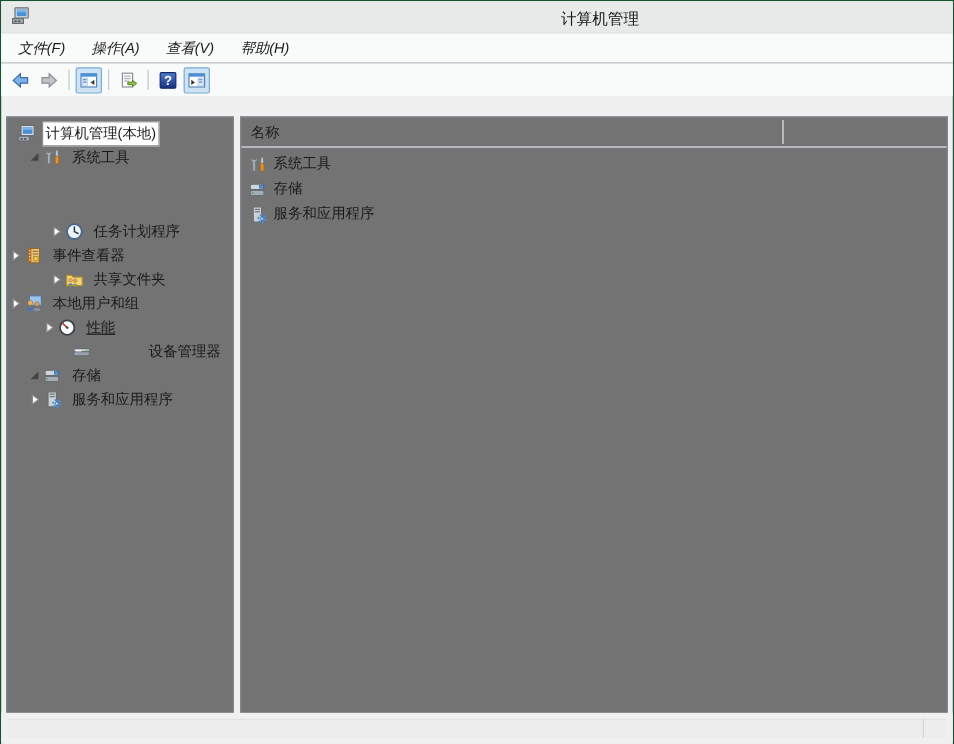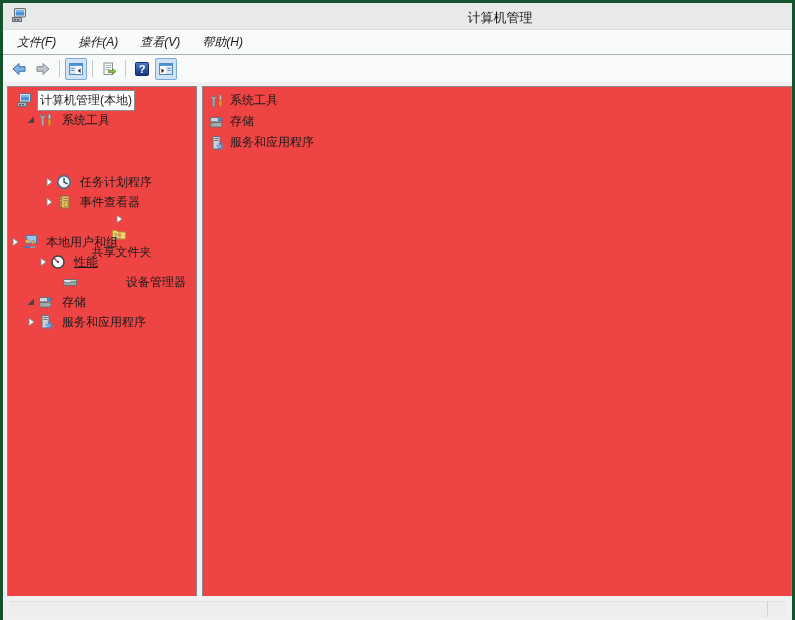--- a/index.html
+++ b/index.html
@@ -8,21 +8,21 @@
     font-family: "Liberation Sans", "DejaVu Sans", sans-serif;
     font-size: 12px;
     color: #1a1a1a;
     background: #f0f0f0;
     overflow: hidden;
   }
   #window {
     position: relative;
     width: 795px; height: 620px;
     background: #f0f0f0;
-    border: 3px solid #14532d;
+    border: 1px solid #14532d;
   }
   
   .titlebar {
     position: absolute; left: 0; top: 0; right: 0; height: 27px;
     background: #e8eaea;
     border-bottom: 1px solid #dcdedf;
   }
   .titlebar .app-icon { position: absolute; left: 8px; top: 4px; width: 18px; height: 18px; }
   .titlebar .title {
     position: absolute; left: 0; right: 0; top: 6px;
@@ -52,22 +52,22 @@
   .tb-btn {
     width: 22px; height: 22px; margin: 0 1px;
     display: flex; align-items: center; justify-content: center;
     border: 1px solid transparent; border-radius: 2px;
   }
   .tb-btn.active { background: #cfe3f7; border-color: #7ca9d6; }
   .tb-btn.disabled { opacity: 0.95; }
   .tb-sep { width: 1px; height: 17px; background: #c4c9ce; margin: 0 4px; }
   
   .panel {
-    position: absolute; top: 83px; height: 513px;
-    background: #ef4444; border: 1px solid #828790;
+    position: absolute; top: 96px; height: 513px;
+    background: #737373; border: 1px solid #828790;
     overflow: hidden;
   }
   #tree-panel  { left: 4px;  width: 190px; }
   #list-panel  { left: 199px; width: 590px; }
   
   .tree { padding-top: 3px; }
   .tree-row {
     height: 20px; display: flex; align-items: center;
     white-space: nowrap; cursor: default;
   }
@@ -238,42 +238,42 @@
             </svg>
           </span>
           <span class="tree-icon">
             <svg width="16" height="16" viewBox="0 0 16 16">
               <circle cx="8" cy="8" r="6.2" fill="#eef3f8" stroke="#47688c" stroke-width="1.6"></circle>
               <path d="M8 4.2 L8 8 L11 9.6" stroke="#2f3e50" stroke-width="1.3" fill="none" stroke-linecap="round"></path>
             </svg>
           </span>
           <span class="tree-label">任务计划程序</span>
         </div>
-        <div class="tree-row" style="padding-left: 34px;">
+        <div class="tree-row" style="">
           <span class="tree-arrow">
             <svg width="10" height="10" viewBox="0 0 10 10">
               <polygon points="3,1.2 8.2,5 3,8.8" fill="#fff" stroke="#8a8a8a"></polygon>
             </svg>
           </span>
           <span class="tree-icon">
             <svg width="16" height="16" viewBox="0 0 16 16">
               <rect x="3.5" y="2" width="9.5" height="12" rx="0.8" fill="#e6c27a" stroke="#8a6a35"></rect>
               <rect x="3.5" y="2" width="2.6" height="12" fill="#b06a28"></rect>
               <circle cx="4.8" cy="4" r="0.6" fill="#f2e2c0"></circle>
               <circle cx="4.8" cy="6.5" r="0.6" fill="#f2e2c0"></circle>
               <circle cx="4.8" cy="9" r="0.6" fill="#f2e2c0"></circle>
               <circle cx="4.8" cy="11.5" r="0.6" fill="#f2e2c0"></circle>
               <rect x="7.2" y="4" width="4.8" height="1" fill="#9a7a3f"></rect>
               <rect x="7.2" y="6.2" width="4.8" height="1" fill="#9a7a3f"></rect>
               <rect x="8.2" y="8.8" width="3.6" height="3.6" fill="#f4c84a" stroke="#9a7a1f" stroke-width="0.6"></rect>
             </svg>
           </span>
           <span class="tree-label">事件查看器</span>
         </div>
-        <div class="tree-row" style="padding-left: 34px; flex-direction: column;">
+        <div class="tree-row" style="padding-left: 34px;">
           <span class="tree-arrow">
             <svg width="10" height="10" viewBox="0 0 10 10">
               <polygon points="3,1.2 8.2,5 3,8.8" fill="#fff" stroke="#8a8a8a"></polygon>
             </svg>
           </span>
           <span class="tree-icon">
             <svg width="16" height="16" viewBox="0 0 16 16">
               <path d="M1.5 4.5 L5.5 4.5 L7 6 L14.5 6 L14.5 13 L1.5 13 Z" fill="#f7d472" stroke="#b2922f"></path>
               <circle cx="4.8" cy="8.6" r="1.5" fill="#e8b36a" stroke="#8a6a3a" stroke-width="0.4"></circle>
               <path d="M2.8 12.6 C2.8 10.8 6.8 10.8 6.8 12.6 Z" fill="#4a76b8"></path>
@@ -358,20 +358,24 @@
               <circle cx="11.3" cy="11.3" r="1.7" fill="#4a90d9"></circle>
               <circle cx="11.3" cy="11.3" r="0.7" fill="#eef5fc"></circle>
             </svg>
           </span>
           <span class="tree-label">服务和应用程序</span>
         </div>
       </div>
   </div>
 
   <div class="panel" id="list-panel">
+    <div class="list-header">
+      <span class="col-name">名称</span>
+      <span class="col-divider"></span>
+    </div>
     <div class="list-body" id="list">
         <div class="list-row">
           <span class="list-icon">
             <svg width="16" height="16" viewBox="0 0 16 16">
               <path d="M3 2 C2 2.8 1.8 4.2 2.5 5.2 L3.6 5.8 L3.6 13.5 L5.8 13.5 L5.8 5.8 L6.9 5.2 C7.6 4.2 7.4 2.8 6.4 2 L6.4 4 L3 4 Z" fill="#aab1b8" stroke="#6b7278" stroke-width="0.6"></path>
               <path d="M10.6 2 L12.2 2 L12.6 7.2 L10.2 7.2 Z" fill="#cdd2d6" stroke="#6b7278" stroke-width="0.6"></path>
               <rect x="10" y="7.2" width="2.9" height="6.3" rx="1" fill="#e89228" stroke="#a5641a" stroke-width="0.6"></rect>
             </svg>
           </span>
           <span class="list-label">系统工具</span>

